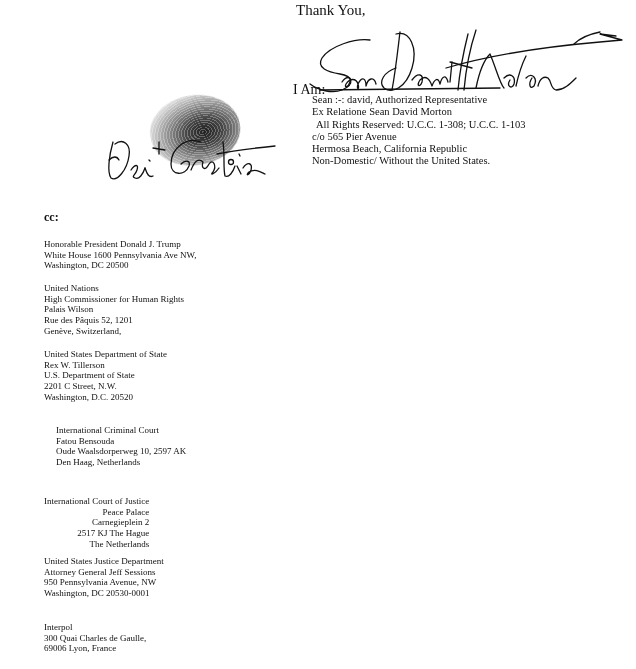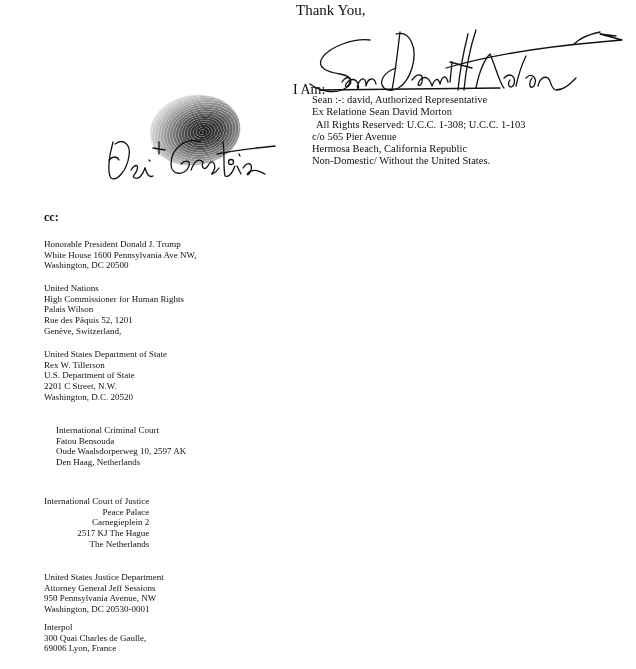--- a/index.html
+++ b/index.html
@@ -204,21 +204,21 @@
     </div>
 
     <div class="recipient" style="top:257px;text-align:right;">
       <div>International Court of Justice</div>
       <div>Peace Palace</div>
       <div>Carnegieplein 2</div>
       <div>2517 KJ The Hague</div>
       <div>The Netherlands</div>
     </div>
 
-    <div class="recipient" style="top:333px;">
+    <div class="recipient" style="top:317px;">
       <div>United States Justice Department</div>
       <div>Attorney General Jeff Sessions</div>
       <div>950 Pennsylvania Avenue, NW</div>
       <div>Washington, DC 20530-0001</div>
     </div>
 
     <div class="recipient" style="top:383px;">
       <div>Interpol</div>
       <div>300 Quai Charles de Gaulle,</div>
       <div>69006 Lyon, France</div>

